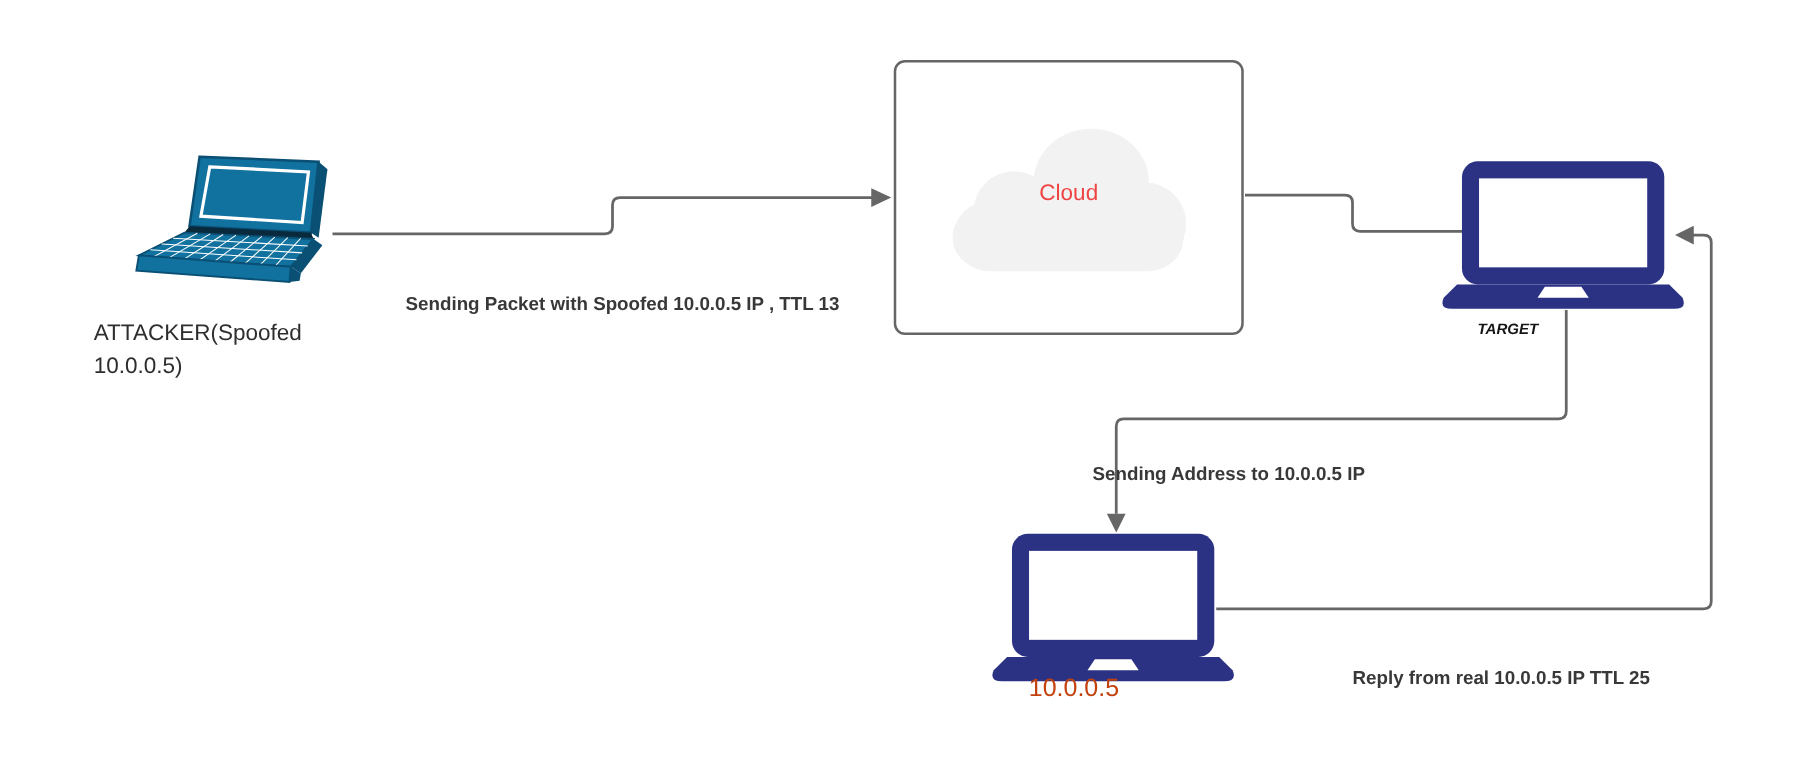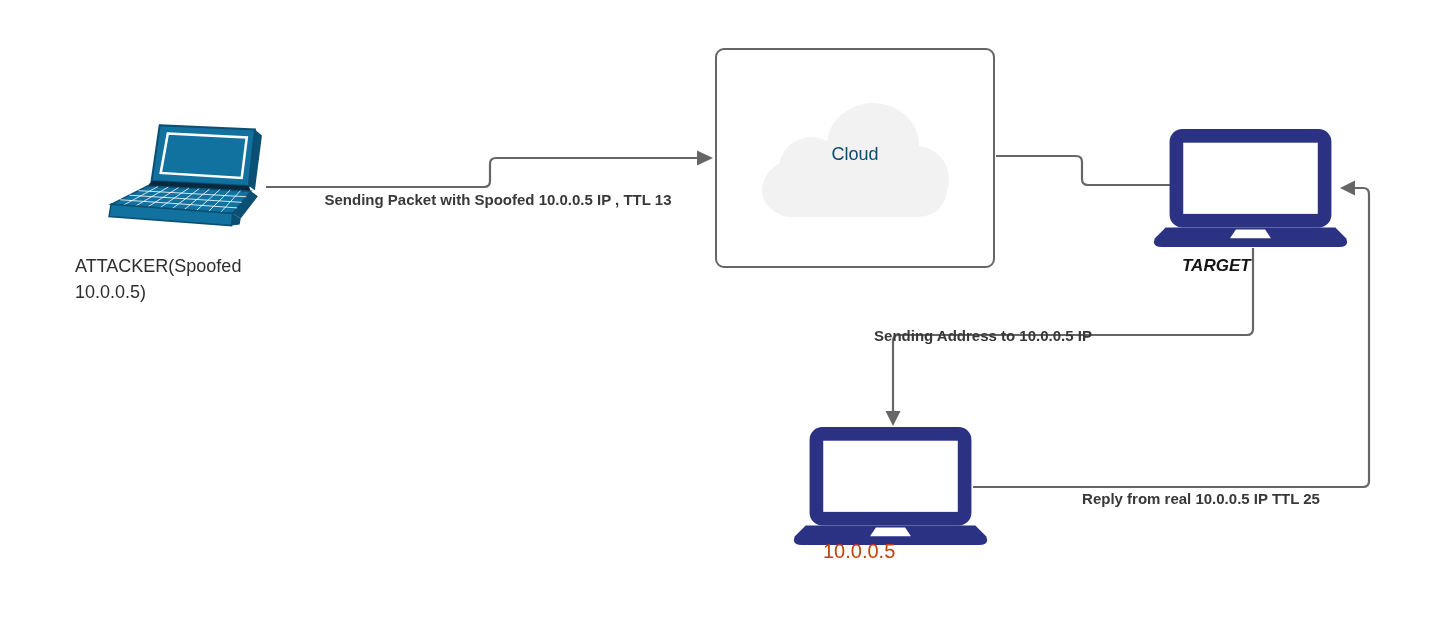--- a/index.html
+++ b/index.html
@@ -17,39 +17,39 @@
     position: absolute; left: 715px; top: 48px;
     width: 280px; height: 220px;
     background: #ffffff;
     border: 2.5px solid #666666;
     border-radius: 9px;
     box-sizing: border-box;
   }
   .cloud-glyph { position: absolute; left: 38px; top: 48px; width: 200px; height: 122px; }
   .cloud-text {
     position: absolute; left: 0; top: 94px; width: 100%;
-    text-align: center; font-size: 18px; color: #0c4a6e;
+    text-align: center; font-size: 18px; color: #ef4444;
   }
 
   
   .attacker-laptop  { position: absolute; left: 103px;  top: 122px; width: 162px; height: 112px; }
   .target-laptop    { position: absolute; left: 1153px; top: 127px; width: 195px; height: 125px; }
   .realhost-laptop  { position: absolute; left: 793px;  top: 425px; width: 195px; height: 125px; }
 
   
   .node-label { position: absolute; text-align: left; color: #2e2e2e; }
   .attacker-label { left: 75px; top: 253px; width: 230px; font-size: 18px; line-height: 26px; }
-  .target-label   { left: 1182px; top: 256px; width: 140px; font-size: 17px;
+  .target-label   { left: 1182px; top: 256px; width: 140px; font-size: 12px;
                     font-weight: bold; font-style: italic; color: #151515; }
   .realhost-label { left: 823px; top: 540px; width: 140px; font-size: 20px; color: #c2410c; }
 
   
   .edge-label {
     position: absolute; transform: translateX(-50%);
-    font-size: 15px; font-weight: bold; color: #383838; white-space: nowrap;
+    font-size: 15px; font-weight: bold; color: #383838; white-space: nowrap; margin-top: 44px;
   }
   .edge-label-1 { left: 498px;  top: 191px; }
   .edge-label-2 { left: 983px;  top: 327px; }
   .edge-label-3 { left: 1201px; top: 490px; text-align: center; }
 </style>
 </head>
 <body>
 
 <svg class="layer" width="1449" height="622" viewBox="0 0 1449 622">
   <g fill="none" stroke="#666666" stroke-width="2.2">

